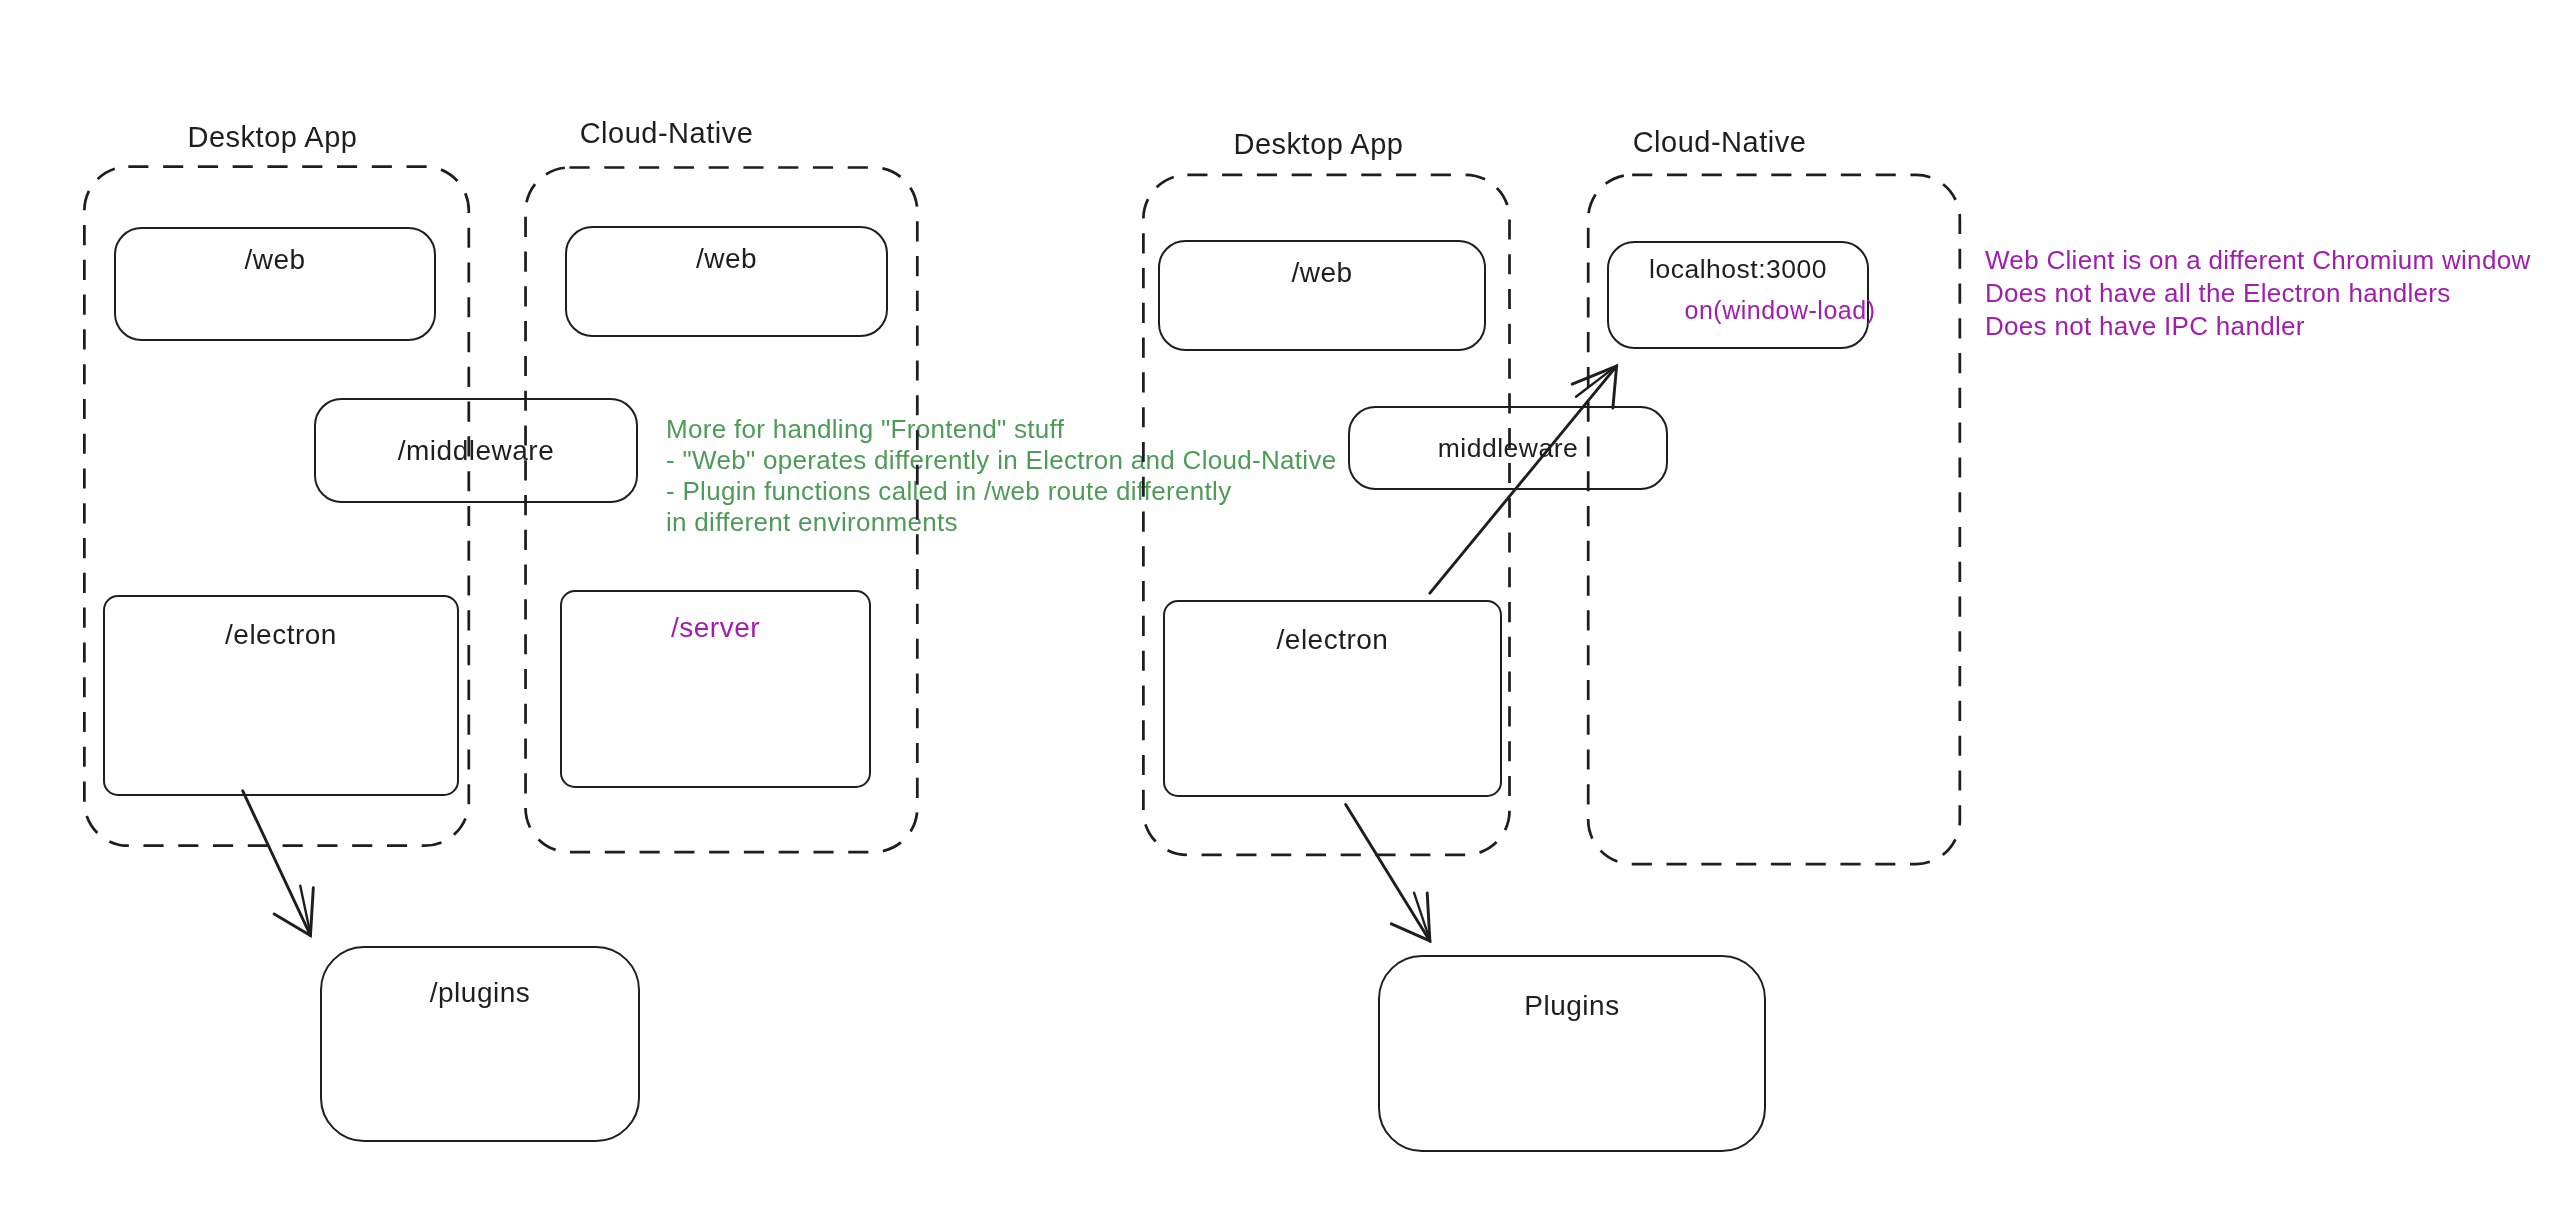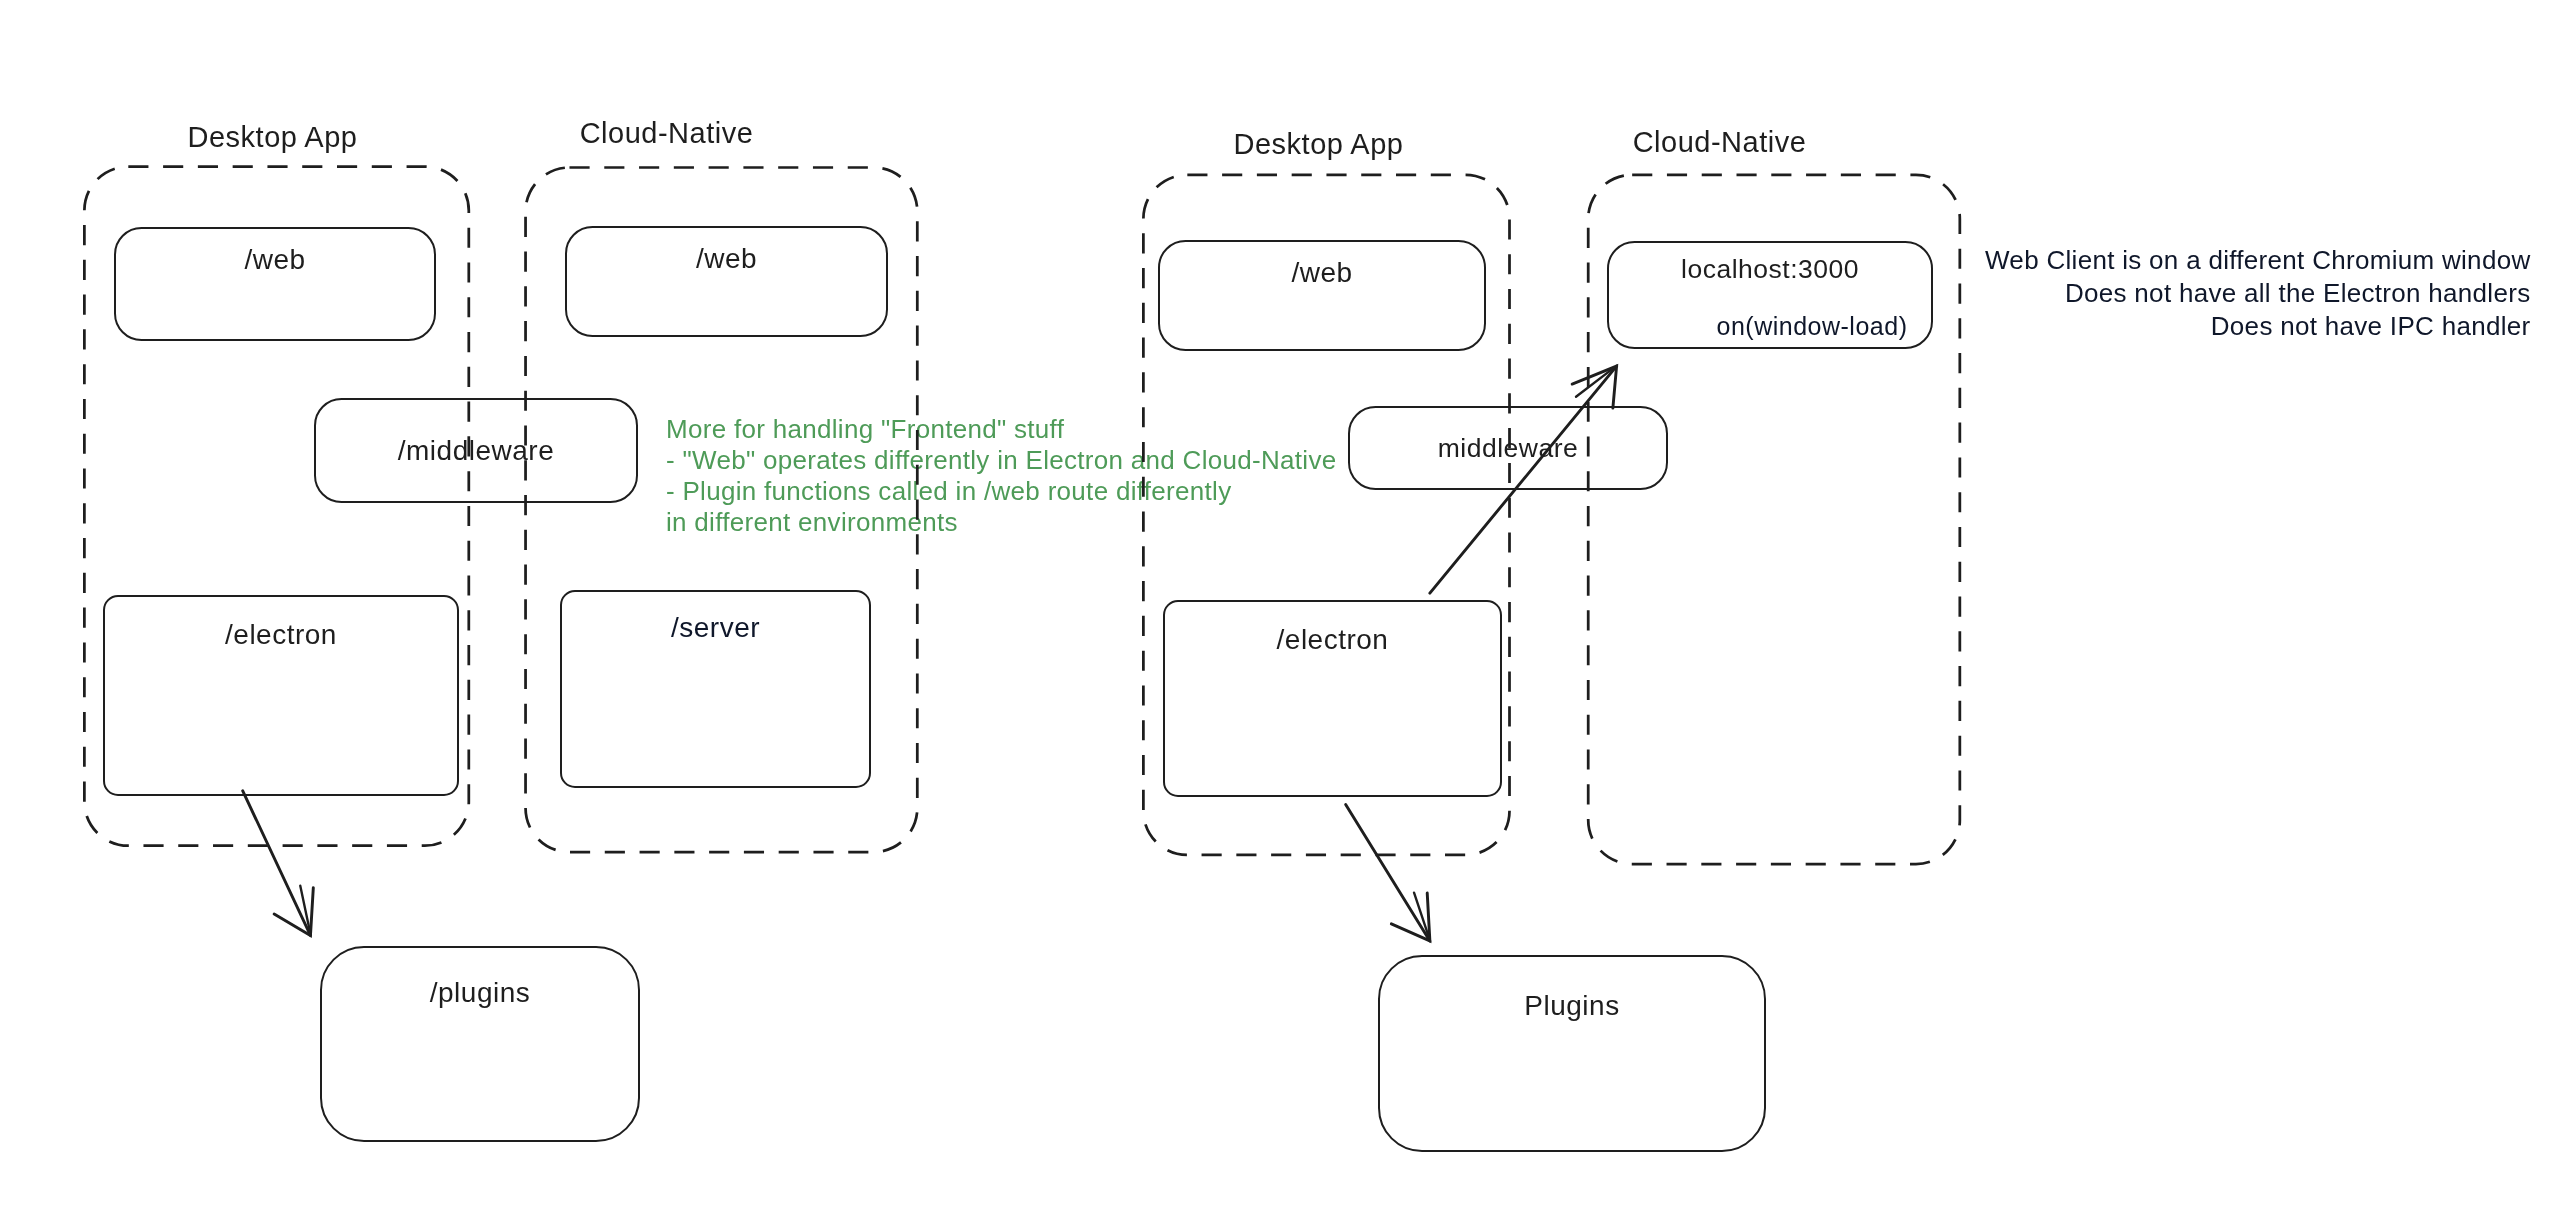--- a/index.html
+++ b/index.html
@@ -39,21 +39,21 @@
   .note{
     position:absolute;
     font-size:26px;
     letter-spacing:0.3px;
     white-space:nowrap;
     z-index:3;
   }
   .note div{line-height:31px;}
   .note-red div{line-height:33px;}
   .green{color:#4e9b58;}
-  .red{color:#0f172a;text-align:right;}
+  .red{color:#a21caf;}
   svg.overlay{
     position:absolute;
     left:0;top:0;
     z-index:5;
     pointer-events:none;
   }
   svg.overlay .hit{pointer-events:auto;}
 </style>
 </head>
 <body>
@@ -94,21 +94,21 @@
     <div>in different environments</div>
   </div>
 
   <div class="frame-label" style="left:1181px;top:128px;width:275px;">Desktop App</div>
   <div class="frame-label" style="left:1582px;top:126px;width:275px;">Cloud-Native</div>
 
   <div class="node r30" style="left:1158px;top:240px;width:328px;height:111px;padding-top:14.6px;">
     <span class="lbl">/web</span>
   </div>
 
-  <div class="node r30" style="left:1607px;top:241px;width:326px;height:108px;padding-top:11px;gap:16px;">
+  <div class="node r30" style="left:1607px;top:241px;width:262px;height:108px;padding-top:11px;">
     <span class="lbl" style="font-size:26.5px;">localhost:3000</span>
     <span class="lbl red" style="font-size:25px;margin-top:11px;padding-left:84px;">on(window-load)</span>
   </div>
 
   <div class="node r30" style="left:1348px;top:406px;width:320px;height:84px;justify-content:center;">
     <span class="lbl" style="font-size:26.5px;">middleware</span>
   </div>
 
   <div class="node r40" style="left:1163px;top:600px;width:339px;height:197px;padding-top:22px;">
     <span class="lbl">/electron</span>

